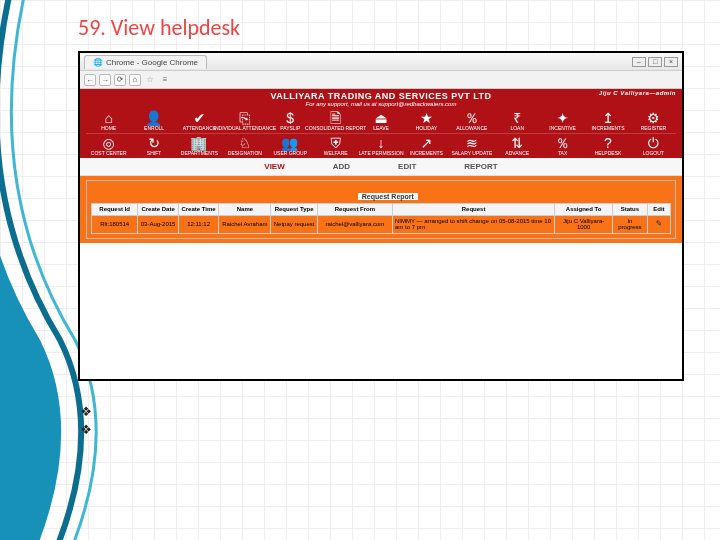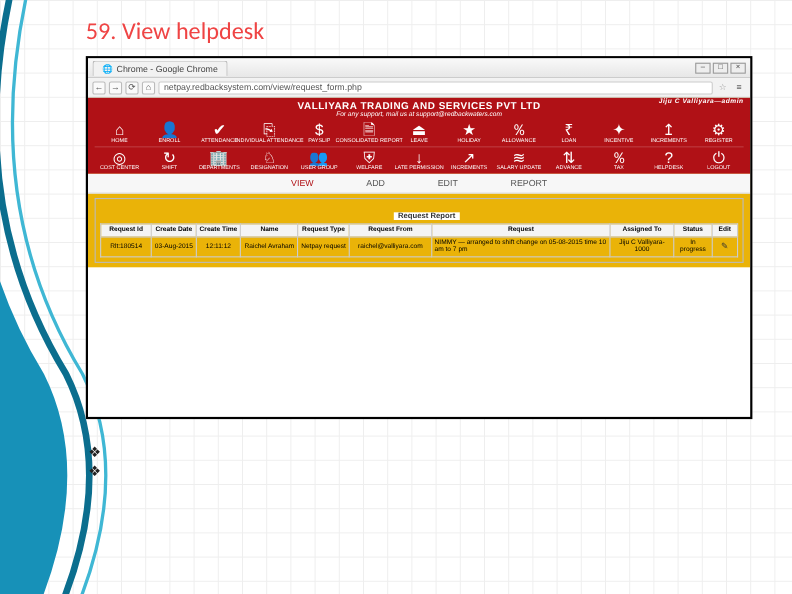--- a/index.html
+++ b/index.html
@@ -73,21 +73,21 @@
     border-bottom: 1px solid #ccc;
     display: flex; align-items: center;
     padding: 0 4px; gap: 3px;
     font-size: 8px;
   }
   .nav-icon { width: 12px; height: 12px; border: 1px solid #bbb; border-radius: 2px; text-align: center; line-height: 10px; font-size:8px; color:#555; background:#fafafa; }
   .url-bar { flex: 1; height: 12px; border: 1px solid #ccc; border-radius: 2px; background:#fff; padding: 0 4px; line-height: 10px; color:#555; white-space: nowrap; overflow: hidden; }
   .star { width: 12px; text-align:center; color:#999; }
   .menu-icon { width:12px; text-align:center; color:#666; }
   
-  .app-area { background:#eab308; }
+  .app-area { background:#f97316; }
   .red-bar {
     background: #b01116;
     color: #fff;
   }
   .company-title {
     text-align: center;
     font-size: 9px;
     font-weight: bold;
     padding: 2px 0 0;
     position: relative;
@@ -117,21 +117,21 @@
   }
   .app-icon .glyph { font-size: 14px; line-height: 14px; }
   .app-icon .label { font-size: 5px; text-align: center; white-space: nowrap; overflow: hidden; }
   .divider-line { height:1px; background: rgba(255,255,255,0.18); margin: 0 6px; }
   
   .actions-row {
     display: flex;
     gap: 48px;
     justify-content: center;
     font-size: 8px;
-    font-weight: normal;
+    font-weight: bold;
     padding: 4px 0;
     background: #f7f7f7;
     border-bottom: 1px solid #ddd;
   }
   .actions-row .act { color: #555; cursor: pointer; }
   .actions-row .act.sel { color: #b01116; }
   
   .rr-wrap { padding: 4px 6px; }
   .rr-fieldset {
     border: 1px solid #bbb;
@@ -211,23 +211,20 @@
         <div class="win-btn">□</div>
         <div class="win-btn">×</div>
       </div>
     </div>
 
     <div class="chrome-toolbar">
       <div class="nav-icon">←</div>
       <div class="nav-icon">→</div>
       <div class="nav-icon">⟳</div>
       <div class="nav-icon">⌂</div>
-      <div class="url-bar">
-        <span>netpay.redbacksystem.com/view/request_form.php</span>
-      </div>
       <div class="star">☆</div>
       <div class="menu-icon">≡</div>
     </div>
 
     <div class="app-area">
       <div class="red-bar">
         <div class="company-title">
           <span>VALLIYARA TRADING AND SERVICES PVT LTD</span>
           <span class="welcome-user">Jiju C Valliyara—admin</span>
         </div>

